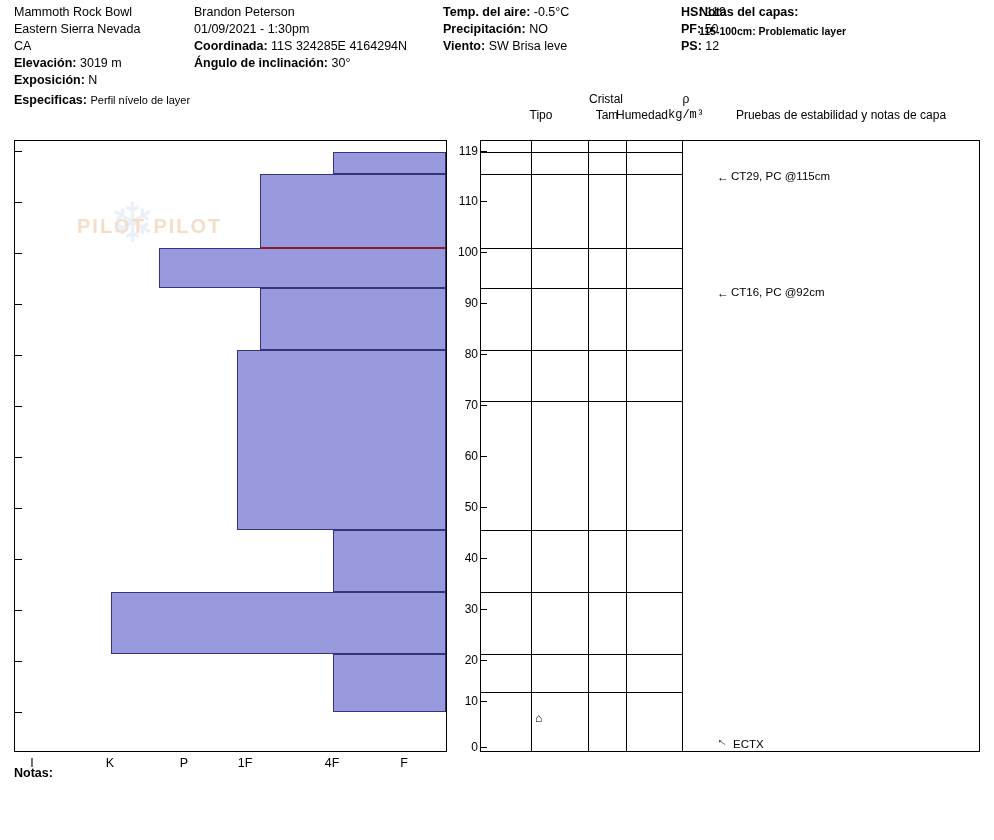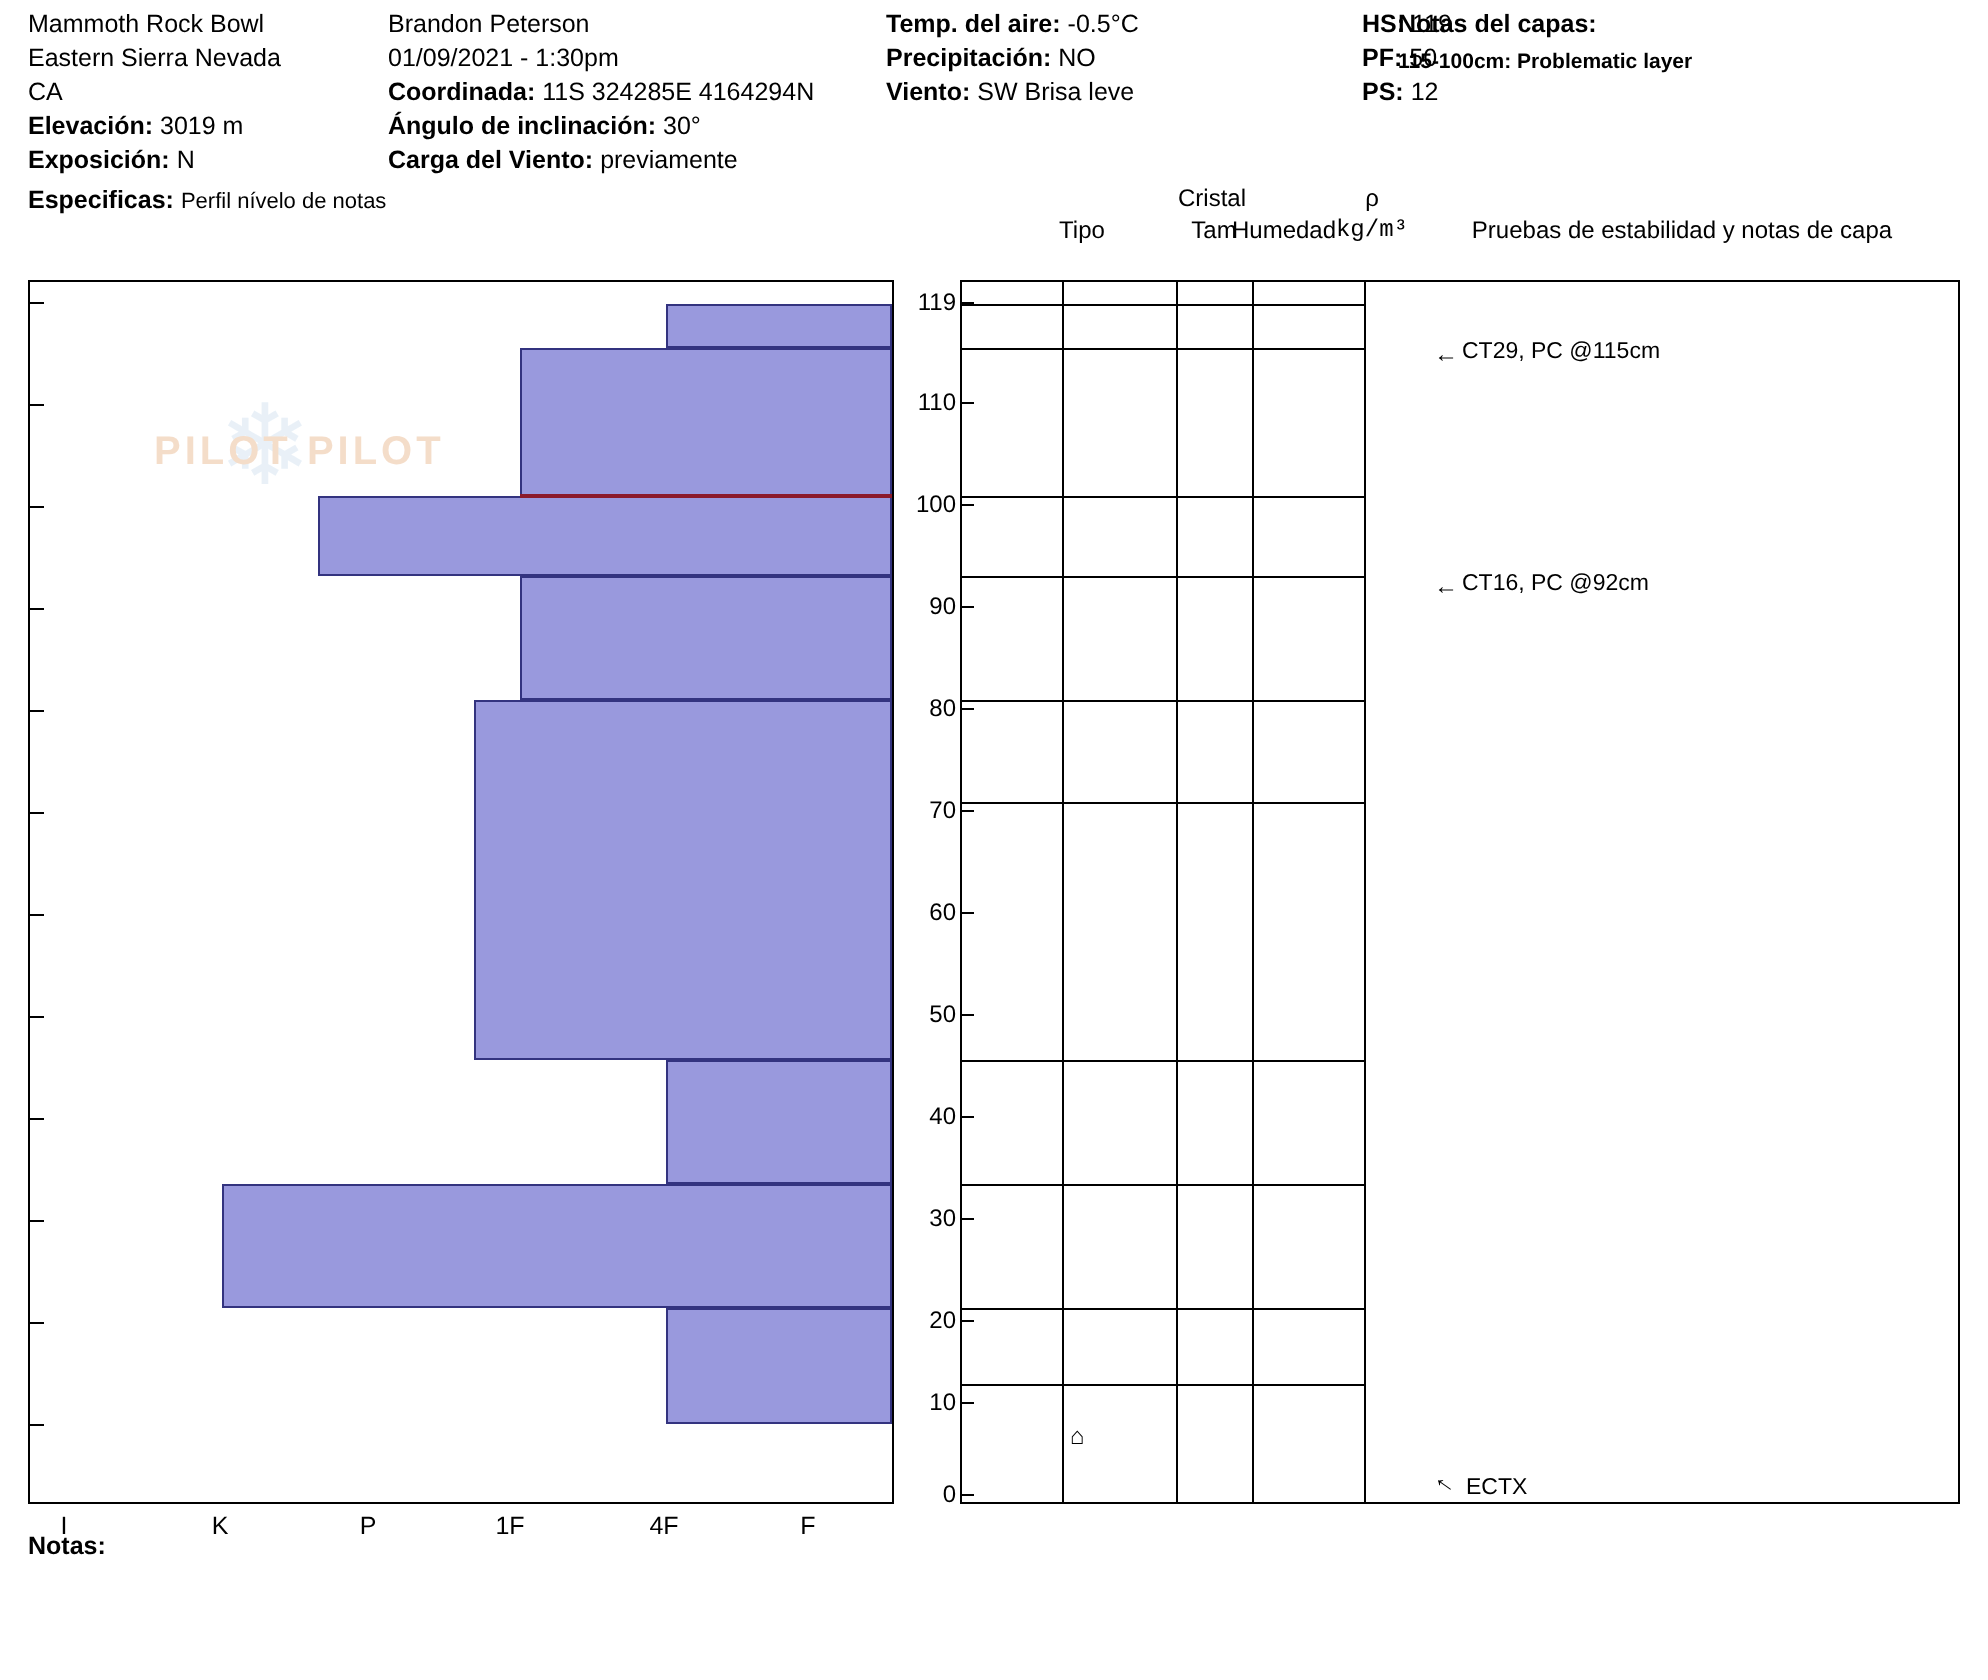--- a/index.html
+++ b/index.html
@@ -82,24 +82,20 @@
     <div class="row">Brandon Peterson</div>
     <div class="row">01/09/2021 - 1:30pm</div>
     <div class="row">
       <span class="lbl">Coordinada:</span>
       <span class="val">11S 324285E 4164294N</span>
     </div>
     <div class="row">
       <span class="lbl">Ángulo de inclinación:</span>
       <span class="val">30°</span>
     </div>
-    <div class="row">
-      <span class="lbl">Carga del Viento:</span>
-      <span class="val">previamente</span>
-    </div>
   </div>
 
   <div class="col c3">
     <div class="row">
       <span class="lbl">Temp. del aire:</span>
       <span class="val">-0.5°C</span>
     </div>
     <div class="row">
       <span class="lbl">Precipitación:</span>
       <span class="val">NO</span>
@@ -123,21 +119,21 @@
       <span class="lbl">PS:</span>
       <span class="val">12</span>
     </div>
     <div class="row lbl" style="position:absolute;left:18px;top:0;">Notas del capas:</div>
     <div class="row small" style="position:absolute;left:18px;top:19px;">115-100cm: Problematic layer</div>
   </div>
 </div>
 
 <div class="specrow">
   <span class="lbl">Especificas:</span>
-  <span class="val">Perfil nívelo de notas</span>
+  <span class="val">Perfil nívelo de layer</span>
 </div>
 
 <div class="graph">
 
   <div class="hardbox">
 
     <div class="hardtick" style="top:10px;"></div>
     <div class="hardtick" style="top:61px;"></div>
     <div class="hardtick" style="top:112px;"></div>
     <div class="hardtick" style="top:163px;"></div>
@@ -164,21 +160,21 @@
     <div class="logo">
       <div class="flake">❄</div>
       <div class="word">PILOT PILOT</div>
     </div>
   </div>
 
   <div class="hardlabels">
     <span style="left:18px;">I</span>
     <span style="left:96px;">K</span>
     <span style="left:170px;">P</span>
-    <span style="left:241px;">1F</span>
+    <span style="left:231px;">1F</span>
     <span style="left:318px;">4F</span>
     <span style="left:390px;">F</span>
   </div>
 
   <div class="axisline"></div>
   <div class="depthaxis">
     <div class="t" style="top:4px;">119</div>
     <div class="t" style="top:54px;">110</div>
     <div class="t" style="top:105px;">100</div>
     <div class="t" style="top:156px;">90</div>

